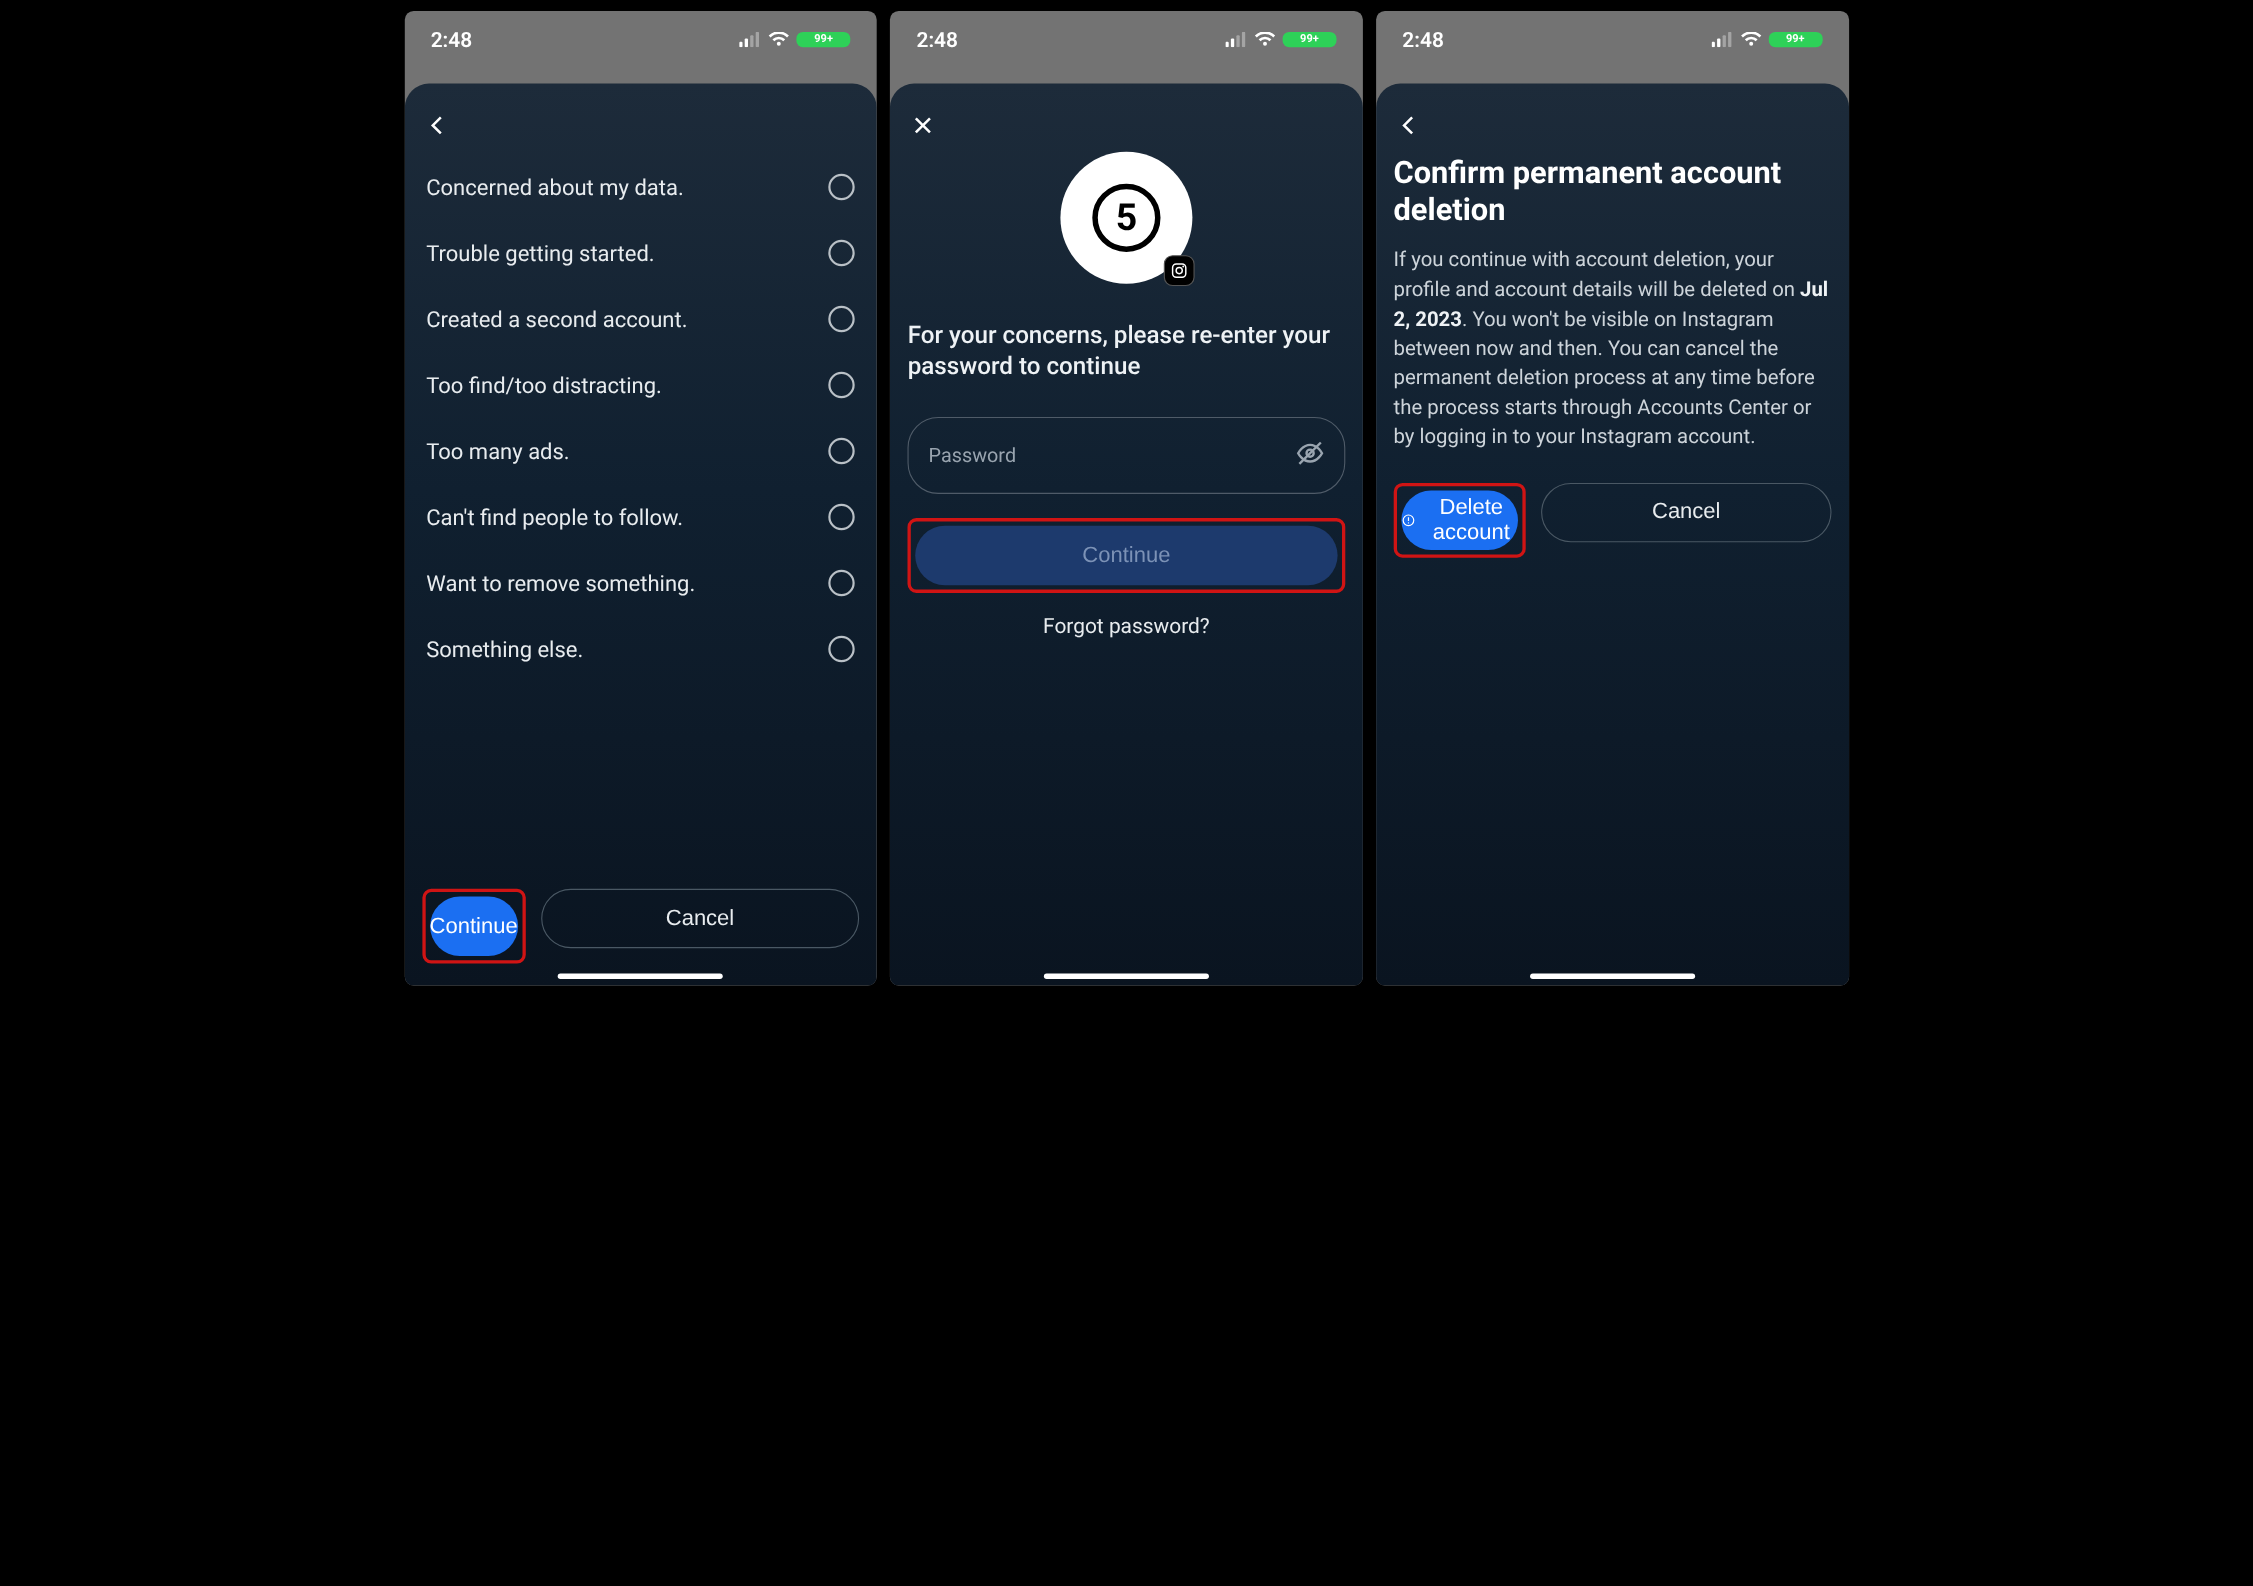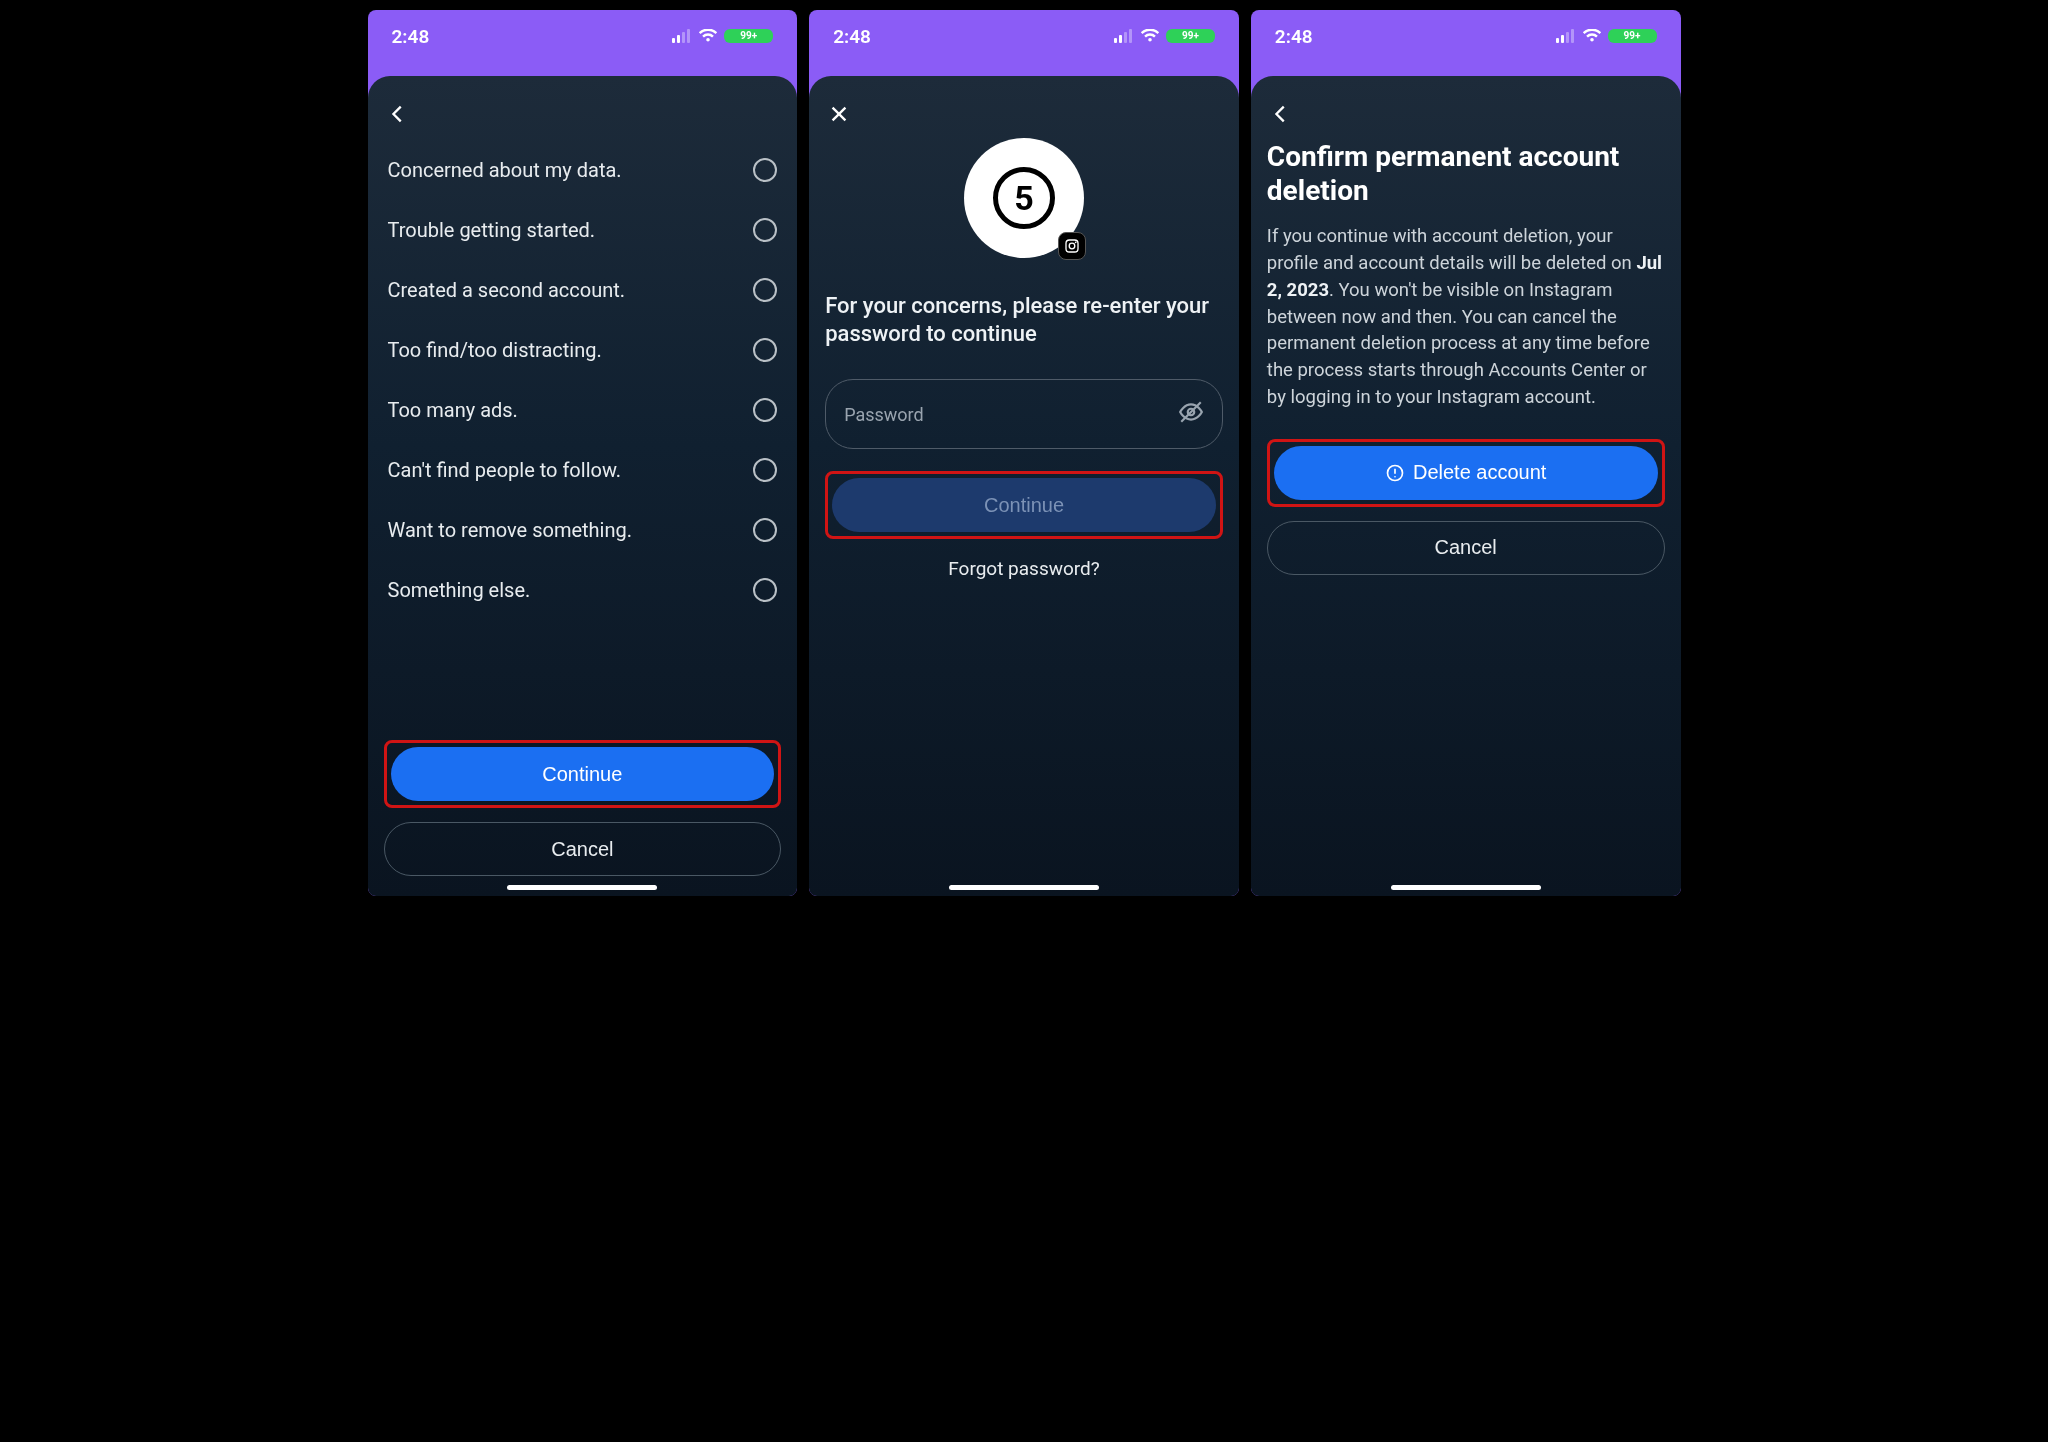--- a/index.html
+++ b/index.html
@@ -13,21 +13,21 @@
     padding: 10px;
   }
   .triptych {
     display: flex;
     gap: 12px;
     width: 100%;
     max-width: 1313px;
   }
   .phone {
     flex: 1;
-    background: #8b5cf6;
+    background: #737373;
     border-radius: 8px;
     overflow: hidden;
     position: relative;
     display: flex;
     flex-direction: column;
     height: 886px;
   }
 
   
   .status-bar {
@@ -116,21 +116,21 @@
   }
   .btn-primary { background: #1b6ff2; color: #fff; }
   .btn-primary-disabled { background: #1d3a6d; color: #7c92b6; }
   .btn-outline { background: transparent; color: #e8ecef; border: 1.5px solid #4a5864; }
 
   .highlight {
     border: 3px solid #d01414;
     border-radius: 8px;
     padding: 4px;
   }
-  .btn-stack { display:flex; flex-direction:column; gap:14px; margin-top:auto; padding-bottom:20px;}
+  .btn-stack { display:flex; flex-direction:row; gap:14px; margin-top:auto; padding-bottom:20px;}
   .btn-stack.top { margin-top: 8px; padding-bottom: 0; }
 
   
   .avatar-wrap { display:flex; justify-content:center; margin-top: 4px; position:relative; }
   .avatar {
     width: 120px; height: 120px; border-radius: 50%;
     background: #fff; position: relative;
     display:flex; align-items:center; justify-content:center;
   }
   .avatar-inner {

